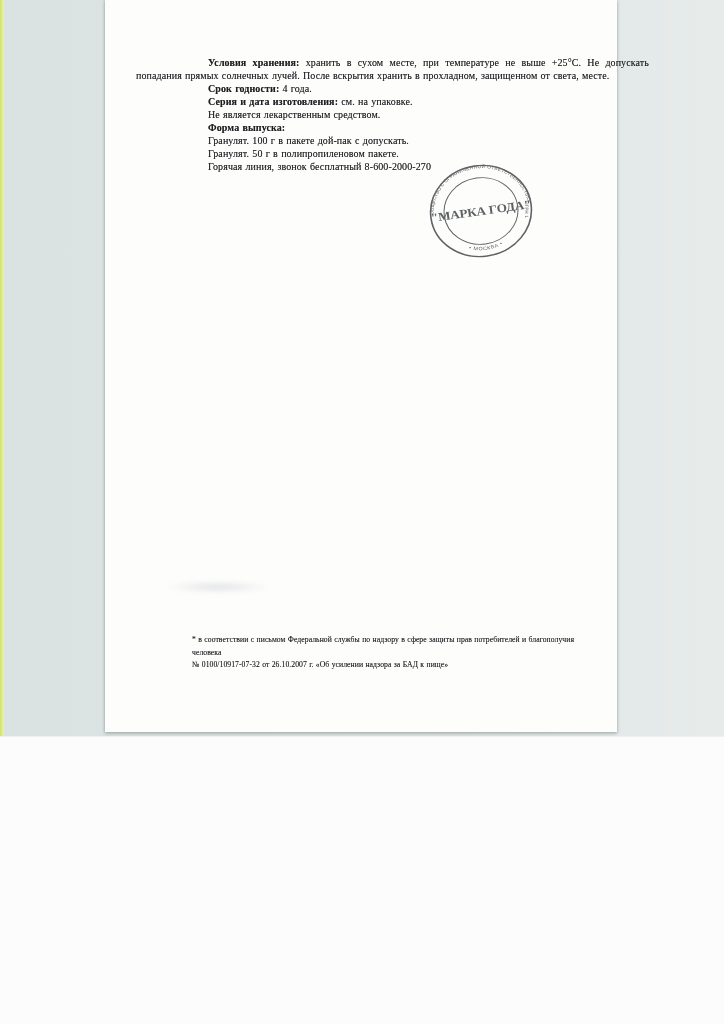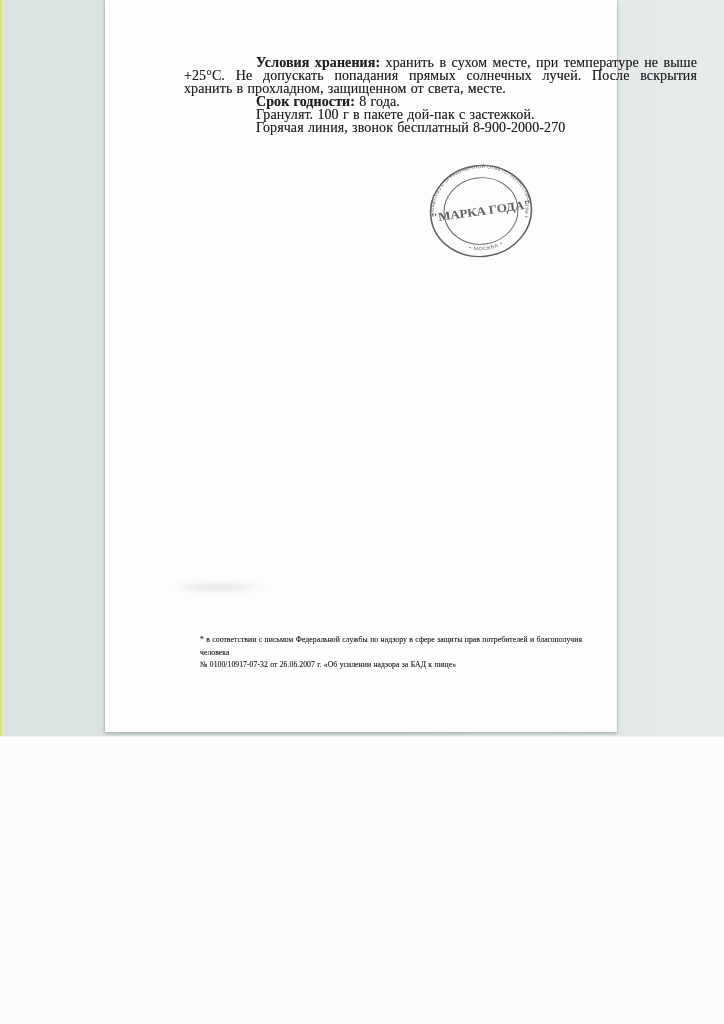--- a/index.html
+++ b/index.html
@@ -17,74 +17,77 @@
     background:linear-gradient(90deg,#cfe26f 0%,#dcea92 55%,#eaf2c0 100%);
   }
   .page{
     position:absolute;left:105px;top:0;width:512px;height:732px;
     background:#fdfdfc;
     box-shadow:-1px 0 2px rgba(140,150,150,.35),1px 0 2px rgba(150,160,160,.3),0 2px 3px rgba(130,140,140,.45);
   }
   .content{
     position:absolute;left:0;top:0;width:568px;
     padding:56px 24px 0 31px;box-sizing:border-box;
-    font-size:14px;line-height:13px;color:#1f1f23;
+    font-size:10px;line-height:13px;color:#1f1f23;
     word-spacing:.6px;letter-spacing:.1px;
     text-shadow:0 0 .5px rgba(40,40,45,.55);
-    margin-left:48px;
   }
   .content p{margin:0;}
   .justify{text-align:justify;}
   .first-indent{text-indent:72px;}
   .indent{padding-left:72px;}
   b{font-weight:bold;}
   .stamp{
     position:absolute;left:315px;top:150px;width:122px;height:122px;
     transform:rotate(-8deg) scaleY(.9);
     opacity:.82;mix-blend-mode:multiply;
   }
   .stamp svg{display:block;}
   .smudge{
     position:absolute;left:58px;top:580px;width:110px;height:14px;
     background:radial-gradient(ellipse at center,rgba(188,196,196,.4) 0%,rgba(188,196,196,0) 70%);
     filter:blur(2px);
   }
   .footnote{
-    position:absolute;left:95px;top:634px;width:412px;
+    position:absolute;left:87px;top:634px;width:412px;
     font-size:7.7px;line-height:12.6px;color:#232327;
     letter-spacing:.05px;word-spacing:.4px;
     text-shadow:0 0 .4px rgba(40,40,45,.5);
   }
   .bottom-band{
     position:absolute;left:0;top:736px;width:724px;height:288px;
     background:#fbfcfb;border-top:1px solid #eef1f0;
   }
 </style>
 </head>
 <body>
 
 <div class="scan-bg">
   <div class="edge-strip"></div>
 
   <div class="page">
 
     <div class="content">
       <p class="justify first-indent"><b>Условия хранения:</b><span> хранить в сухом месте, при температуре не выше +25°С. Не допускать попадания прямых солнечных лучей. После вскрытия хранить в прохладном, защищенном от света, месте.</span></p>
 
-      <p class="indent"><b>Срок годности:</b><span> 8 года.</span></p>
+      <p class="indent"><b>Срок годности:</b><span> 4 года.</span></p>
+
+      <p class="indent"><b>Серия и дата изготовления:</b><span> см. на упаковке.</span></p>
+
+      <p class="indent"><span>Не является лекарственным средством.</span></p>
+
+      <p class="indent"><b>Форма выпуска:</b></p>
 
 
+      <p class="indent"><span>Гранулят. 100 г в пакете дой-пак с допускать.</span></p>
+
+      <p class="indent"><span>Гранулят. 50 г в полипропиленовом пакете.</span></p>
 
 
-
-      <p class="indent"><span>Гранулят. 100 г в пакете дой-пак с застежкой.</span></p>
-
-
-
-      <p class="indent"><span>Горячая линия, звонок бесплатный 8-900-2000-270</span></p>
+      <p class="indent"><span>Горячая линия, звонок бесплатный 8-600-2000-270</span></p>
     </div>
 
     <div class="stamp">
       <svg width="122" height="122" viewBox="0 0 122 122">
         <defs>
           <path id="arcTop" d="M 13.5,61 A 47.5,47.5 0 1 1 108.5,61" fill="none"></path>
           <path id="arcBottom" d="M 17.5,61 A 43.5,43.5 0 0 0 104.5,61" fill="none"></path>
         </defs>
         <circle cx="61" cy="61" r="50.5" fill="none" stroke="#3c4043" stroke-width="1.6"></circle>
         <circle cx="61" cy="61" r="37" fill="none" stroke="#3c4043" stroke-width="1"></circle>
@@ -96,19 +99,19 @@
         </text>
         <text x="61" y="17" font-size="4.8" letter-spacing="0.3" fill="#3c4043" text-anchor="middle" transform="rotate(97 61 61)" font-family="'Liberation Sans',sans-serif">ОГРН 1</text>
         <text x="61" y="65.5" font-size="13.2" font-weight="bold" letter-spacing="-0.2" fill="#3c4043" text-anchor="middle">"МАРКА ГОДА"</text>
       </svg>
     </div>
 
     <div class="smudge"></div>
 
     <div class="footnote">
       <div>* в соответствии с письмом Федеральной службы по надзору в сфере защиты прав потребителей и благополучия человека</div>
-      <div>№ 0100/10917-07-32 от 26.06.2007 г. «Об усилении надзора за БАД к пище»</div>
+      <div>№ 0100/10917-07-32 от 26.10.2007 г. «Об усилении надзора за БАД к пище»</div>
     </div>
 
   </div>
 </div>
 
 <div class="bottom-band"></div>
 
 </body></html>

